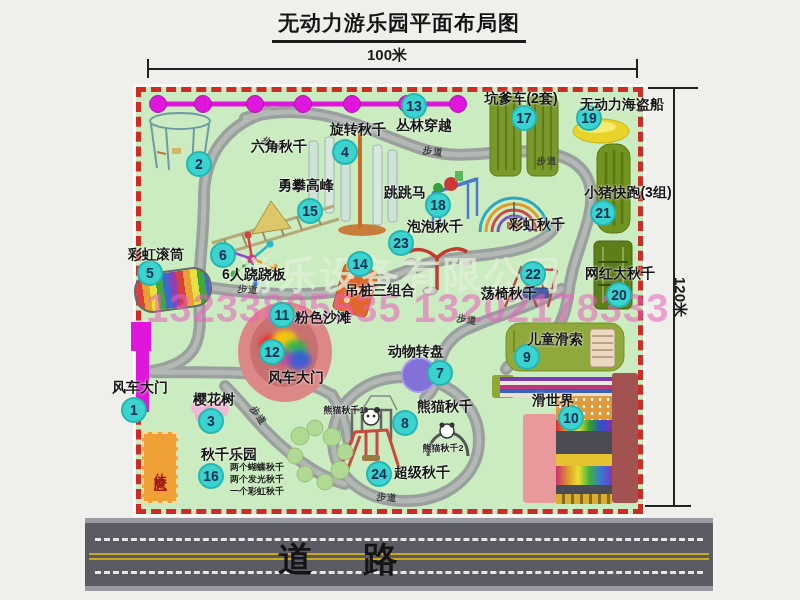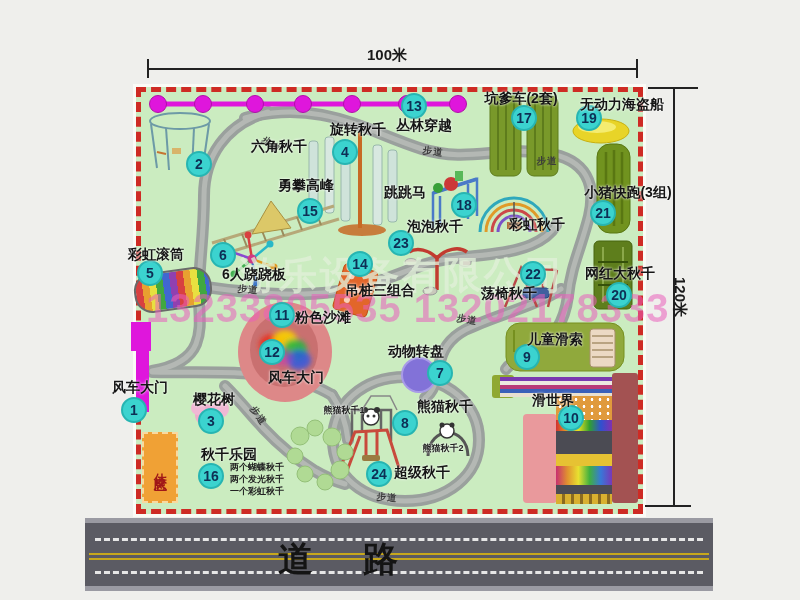--- a/index.html
+++ b/index.html
@@ -56,20 +56,21 @@
   .road-yellow{position:absolute;left:4px;right:4px;top:35px;height:7px;box-sizing:border-box;
                border-top:2px solid #c8a81c;border-bottom:2px solid #c8a81c;}
   .road-label{position:absolute;left:193px;top:18px;font-size:35px;font-weight:bold;color:#141414;
               letter-spacing:50px;white-space:nowrap;}
 </style>
 </head>
 <body>
 
 <div id="scene">
 
+  <div class="abs title">无动力游乐园平面布局图</div>
   <div class="abs dim-label" style="left:387px;top:46px;transform:translateX(-50%);">100米</div>
   <div class="abs dim-line" style="left:148px;top:68px;width:489px;height:2px;"></div>
   <div class="abs dim-line" style="left:147px;top:59px;width:2px;height:19px;"></div>
   <div class="abs dim-line" style="left:636px;top:59px;width:2px;height:19px;"></div>
   <div class="abs dim-line" style="left:673px;top:88px;width:2px;height:419px;"></div>
   <div class="abs dim-line" style="left:648px;top:87px;width:50px;height:2px;"></div>
   <div class="abs dim-line" style="left:645px;top:505px;width:46px;height:2px;"></div>
   <div class="abs dim-label" style="left:679px;top:297px;transform:translate(-50%,-50%) rotate(90deg);">120米</div>
 
   <div class="abs park"></div>
@@ -396,21 +397,21 @@
     <div class="badge" style="left: 414px; top: 106px;">13</div>
     <div class="map-label" style="left: 380px; top: 291px;">吊桩三组合</div>
     <div class="badge" style="left: 360px; top: 264px;">14</div>
     <div class="map-label" style="left: 306px; top: 186px;">勇攀高峰</div>
     <div class="badge" style="left: 310px; top: 211px;">15</div>
     <div class="map-label" style="left: 229px; top: 455px;">秋千乐园</div>
     <div class="badge" style="left: 211px; top: 476px;">16</div>
     <div class="map-label" style="left: 521px; top: 99px;">坑爹车(2套)</div>
     <div class="badge" style="left: 524px; top: 118px;">17</div>
     <div class="map-label" style="left: 405px; top: 193px;">跳跳马</div>
-    <div class="badge" style="left: 464px; top: 205px;">18</div>
+    <div class="badge" style="left: 438px; top: 205px;">18</div>
     <div class="map-label" style="left: 622px; top: 105px;">无动力海盗船</div>
     <div class="badge" style="left: 589px; top: 118px;">19</div>
     <div class="map-label" style="left: 620px; top: 274px;">网红大秋千</div>
     <div class="badge" style="left: 619px; top: 295px;">20</div>
     <div class="map-label" style="left: 628px; top: 193px;">小猪快跑(3组)</div>
     <div class="badge" style="left: 603px; top: 213px;">21</div>
     <div class="map-label" style="left: 509px; top: 294px;">荡椅秋千</div>
     <div class="badge" style="left: 533px; top: 274px;">22</div>
     <div class="map-label" style="left: 435px; top: 227px;">泡泡秋千</div>
     <div class="badge" style="left: 401px; top: 243px;">23</div>

